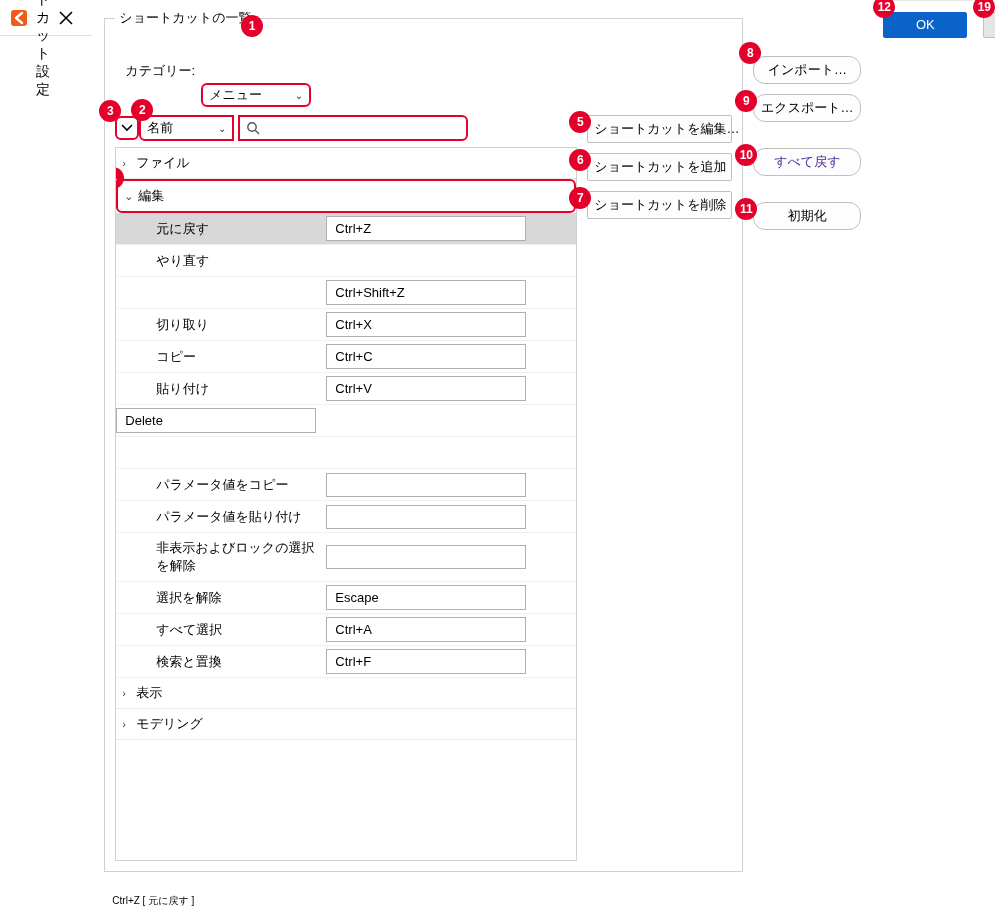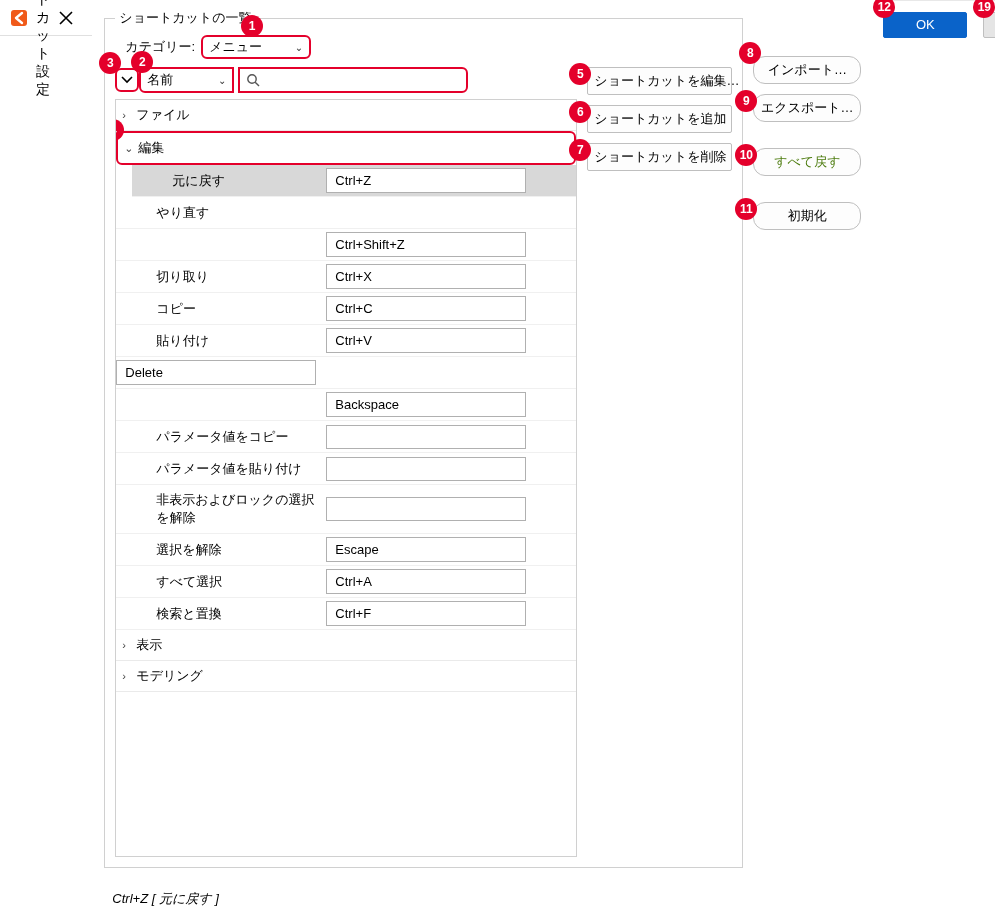--- a/index.html
+++ b/index.html
@@ -72,20 +72,21 @@
   .select {
     display: inline-flex;
     align-items: center;
     justify-content: space-between;
     border: 1px solid #a0a0a0;
     padding: 3px 6px;
     min-width: 100px;
     height: 24px;
     background: #fff;
     font-size: 13px;
+    margin-top: 48px;
   }
   .chev { font-size: 10px; color: #333; }
   .body-flex {
     display: flex;
     gap: 10px;
     flex: 1;
     min-height: 0;
   }
   .left {
     flex: 1;
@@ -168,49 +169,48 @@
     padding: 3px 10px 3px 0;
   }
   .row .sc .sc-box {
     border: 1px solid #b0b0b0;
     padding: 4px 8px;
     font-size: 13px;
     background: #fff;
     min-height: 24px;
     width: 200px;
   }
-  .row.selected { background: #d8d8d8; margin-left: 16px; }
+  .row.selected { background: #d8d8d8; }
   .row.extra .name { }
   .btn {
     border: 1px solid #bfbfbf;
     background: #fdfdfd;
     padding: 4px 6px;
     min-height: 26px;
     font-size: 13px;
     text-align: center;
     border-radius: 2px;
     cursor: pointer;
     white-space: nowrap;
   }
-  .btn.disabled { color: #4d7c0f; }
+  .btn.disabled { color: #4c1d95; }
   .outerright {
     position: absolute;
     right: 22px;
     top: 56px;
     width: 108px;
     display: flex;
     flex-direction: column;
     gap: 10px;
   }
   .side-stack { display:flex; flex-direction:column; gap:10px; }
   .side-stack .btn { width: 100%; border-radius: 12px; }
   .status {
     margin: 14px 4px 8px 8px;
-    font-size: 13px;
-    font-style: italic;
+    font-size: 10px;
   }
   .footer {
     height: 48px;
     display: flex;
     align-items: center;
     justify-content: center;
     gap: 16px;
     border-top: 1px solid #e8e8e8;
   }
   .btn.primary {
@@ -346,23 +346,20 @@
                   <div class="sc-box">Ctrl+V</div>
                 </div>
               </div>
               <div class="row">
                 <div class="sc">
                   <div class="sc-box">Delete</div>
                 </div>
               </div>
               <div class="row extra">
                 <div class="name"></div>
-                <div class="sc">
-                  <div class="sc-box">Backspace</div>
-                </div>
               </div>
               <div class="row">
                 <div class="name">パラメータ値をコピー</div>
                 <div class="sc">
                   <div class="sc-box"></div>
                 </div>
               </div>
               <div class="row">
                 <div class="name">パラメータ値を貼り付け</div>
                 <div class="sc">

